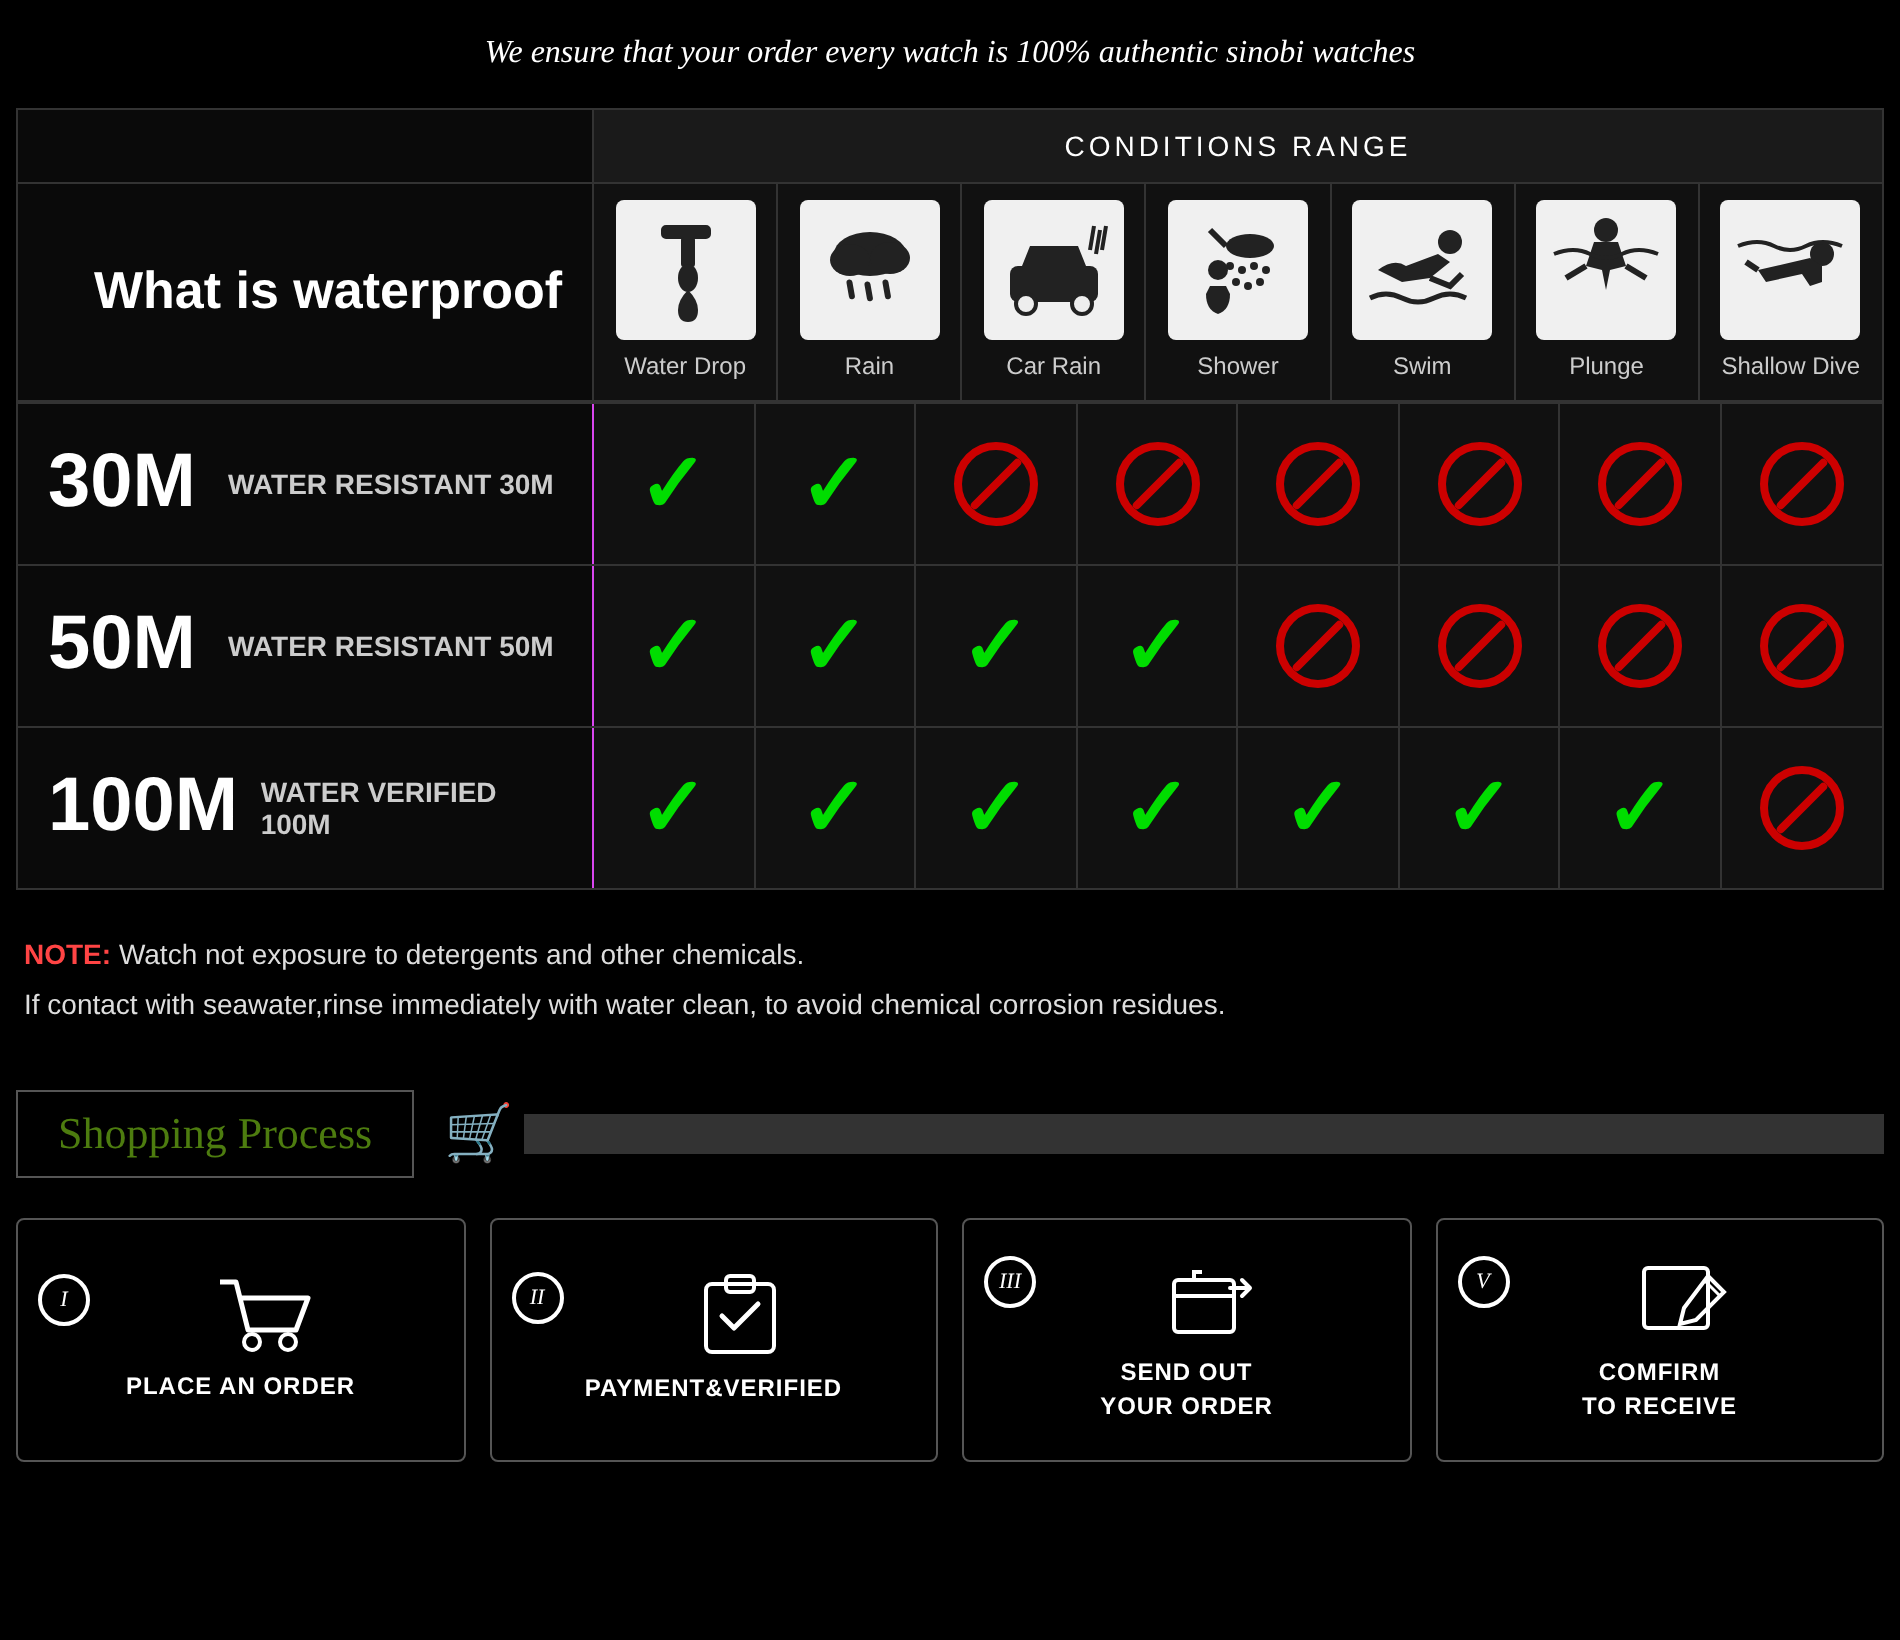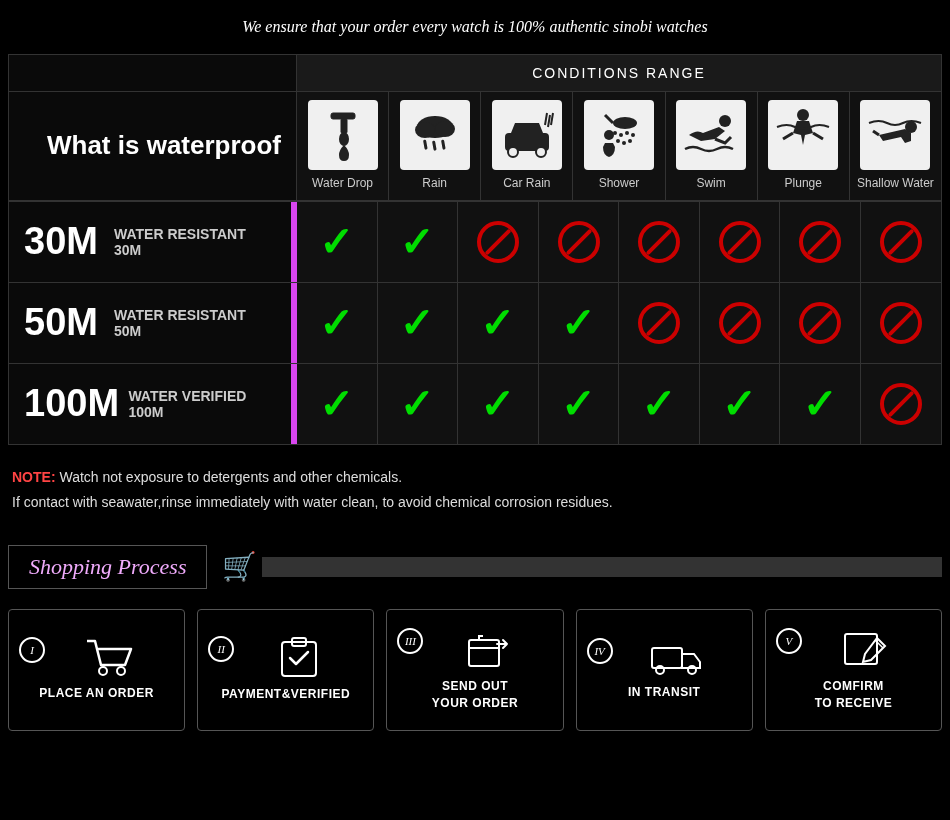--- a/index.html
+++ b/index.html
@@ -93,21 +93,21 @@
       display: flex;
       border-top: 1px solid #333;
     }
 
     .resistance-cell {
       width: 288px;
       min-width: 288px;
       display: flex;
       align-items: center;
       padding: 10px 15px;
-      border-right: 6px solid #d946ef;
+      border-right: 1px solid #d946ef;
       background: #0a0a0a;
     }
 
     .resistance-label {
       font-size: 38px;
       font-weight: bold;
       color: #fff;
       margin-right: 15px;
       min-width: 75px;
     }
@@ -185,23 +185,22 @@
     .shopping-header {
       display: flex;
       align-items: center;
       margin-bottom: 20px;
     }
 
     .shopping-title-box {
       background: #000;
       border: 1px solid #555;
       padding: 8px 20px;
-      font-style: italic;
       font-size: 22px;
-      color: #f0abfc;
+      color: #4d7c0f;
       font-family: Georgia, serif;
     }
 
     .shopping-cart-icon {
       margin-left: 15px;
       font-size: 28px;
       color: #888;
     }
 
     .shopping-bar {
@@ -387,21 +386,21 @@
         <div class="condition-icon">
           <svg viewBox="0 0 60 60" fill="none">
 
             <circle cx="46" cy="22" r="6" fill="#222"></circle>
             <path d="M40 24 L14 30 L18 36 L36 32 L40 38 L46 36 L46 28Z" fill="#222"></path>
             <path d="M14 30 L8 26" stroke="#222" stroke-width="3"></path>
 
             <path d="M4 18 Q14 14 22 18 Q30 22 38 18 Q46 14 56 18" stroke="#222" stroke-width="2" fill="none"></path>
           </svg>
         </div>
-        <div class="condition-label">Shallow Water</div>
+        <div class="condition-label">Shallow Dive</div>
       </div>
 
 
     </div>
   </div>
 
   <div class="data-row">
     <div class="resistance-cell">
       <span class="resistance-label">30M</span>
       <span class="resistance-text">WATER RESISTANT  30M</span>
@@ -555,34 +554,20 @@
             <path d="M6 20 L36 20" stroke="white" stroke-width="2"></path>
             <path d="M16 12 L16 8 L20 8" stroke="white" stroke-width="2" fill="none"></path>
             <path d="M34 16 L44 16 M40 12 L44 16 L40 20" stroke="white" stroke-width="2" fill="none" stroke-linecap="round" stroke-linejoin="round"></path>
           </svg>
         </div>
       </div>
       <div class="step-label" style="white-space:pre-line;">SEND OUT
 YOUR ORDER</div>
     </div>
 
-    <div class="step-card">
-      <div class="step-header">
-        <div class="step-number">IV</div>
-        <div class="step-icon-area">
-          <svg width="54" height="38" viewBox="0 0 54 38" fill="none">
-            <rect x="2" y="10" width="30" height="20" rx="2" stroke="white" stroke-width="2" fill="none"></rect>
-            <path d="M32 16 L44 16 L50 24 L50 30 L32 30Z" stroke="white" stroke-width="2" fill="none"></path>
-            <circle cx="10" cy="32" r="4" stroke="white" stroke-width="2" fill="none"></circle>
-            <circle cx="42" cy="32" r="4" stroke="white" stroke-width="2" fill="none"></circle>
-          </svg>
-        </div>
-      </div>
-      <div class="step-label">IN TRANSIT</div>
-    </div>
 
     <div class="step-card">
       <div class="step-header">
         <div class="step-number">V</div>
         <div class="step-icon-area">
           <svg width="50" height="42" viewBox="0 0 50 42" fill="none">
             <rect x="4" y="6" width="32" height="30" rx="2" stroke="white" stroke-width="2" fill="none"></rect>
             <path d="M36 10 L44 18 L30 32 L22 34 L24 26 Z" stroke="white" stroke-width="2" fill="none"></path>
             <path d="M34 12 L42 20" stroke="white" stroke-width="1.5"></path>
           </svg>

